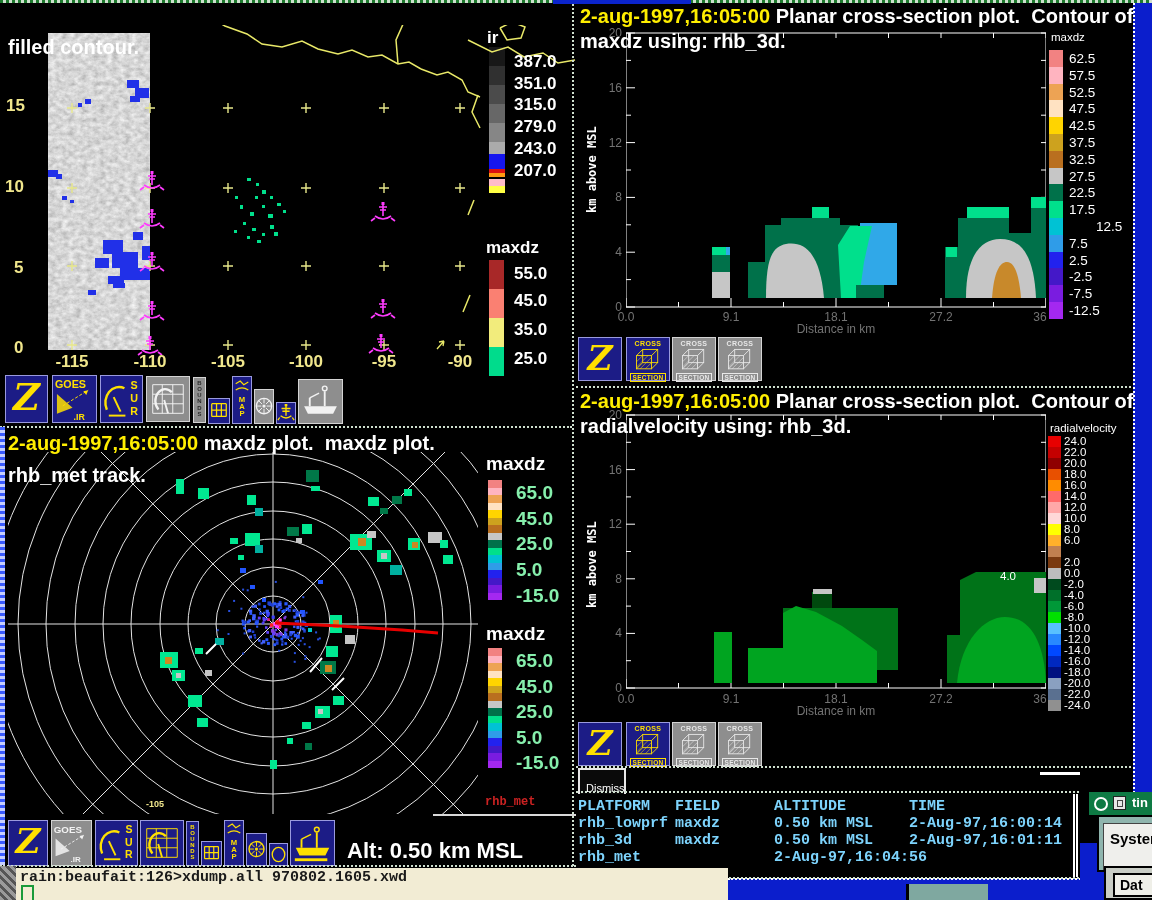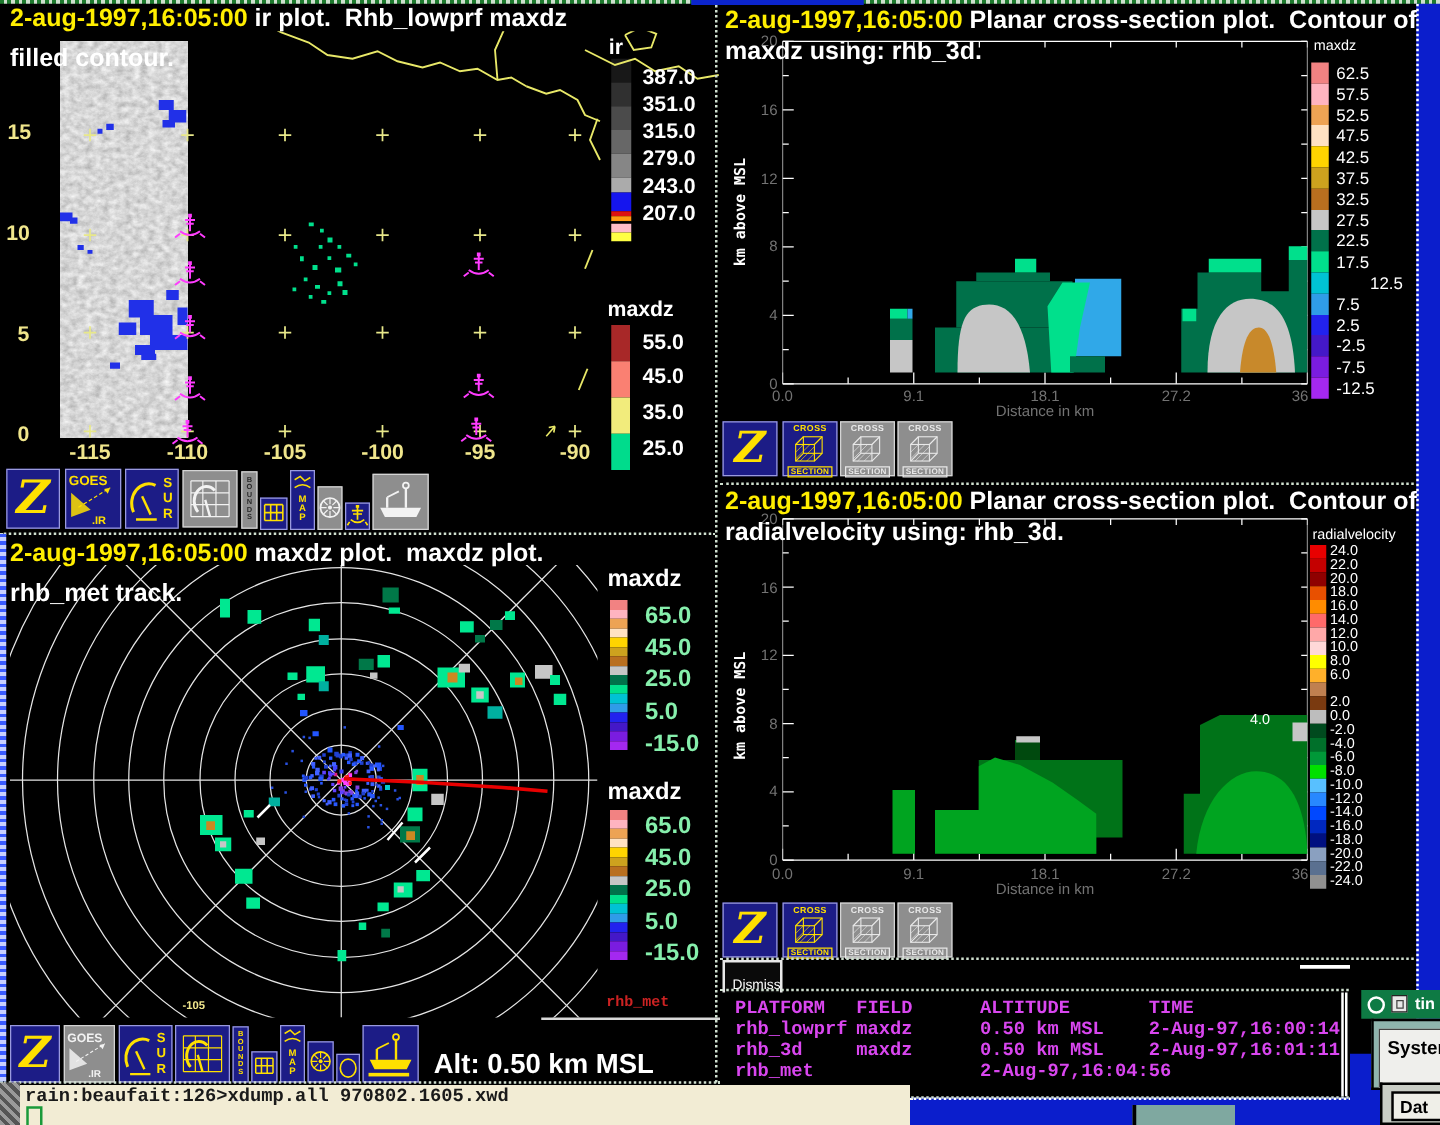--- a/index.html
+++ b/index.html
@@ -17,21 +17,21 @@
   .rot{position:absolute;font:bold 12px "DejaVu Sans Mono",monospace;color:#fff;transform:rotate(-90deg);transform-origin:0 0;z-index:4;white-space:pre;}
   .tbbtn{position:absolute;box-sizing:border-box;z-index:6;cursor:pointer;}
   .navy{background:#1c1c86;border:1px solid #9a9ade;}
   .gray{background:#8e8e8e;border:1px solid #d4d4d4;}
   .cslab{font:bold 7px "Liberation Sans",sans-serif;text-align:center;letter-spacing:.4px;margin-top:2px;}
   .csbox{font:bold 6.5px "Liberation Sans",sans-serif;text-align:center;letter-spacing:.3px;border:1px solid currentColor;margin:0 3px 2px 3px;}
   .dot{position:absolute;border-top:2px dotted #cfe0cf;z-index:7;}
   .dotv{position:absolute;border-left:2px dotted #cfe0cf;z-index:7;}
   #tablewin{position:absolute;left:576px;top:794px;width:497px;height:83px;background:#000;
             border-right:5px double #fff;z-index:6;}
-  .trow{position:absolute;left:12px;width:490px;height:17px;font:bold 15px "Liberation Mono","DejaVu Sans Mono",monospace;color:#d946ef;white-space:pre;}
+  .trow{position:absolute;left:2px;width:490px;height:17px;font:bold 15px "Liberation Mono","DejaVu Sans Mono",monospace;color:#7dd3fc;white-space:pre;}
   .tcell{position:absolute;top:0;}
   #dismiss{position:absolute;left:578px;top:768px;width:48px;height:39px;background:#0a0a0a;
            border:2px solid #e8e8e8;color:#fff;font:11px "Liberation Sans",sans-serif;
            text-align:center;line-height:20px;z-index:6;cursor:pointer;}
   #terminal{position:absolute;left:16px;top:868px;width:712px;height:32px;background:#f2ecd4;z-index:8;}
   #termline{position:absolute;left:4px;top:1px;font:bold 15px "Liberation Mono","DejaVu Sans Mono",monospace;color:#1a1a1a;white-space:pre;}
   #termcursor{position:absolute;left:5px;top:17px;width:9px;height:13px;border:2px solid #1a9a3a;}
   .winlbl{font-weight:bold;color:#000;white-space:pre;overflow:hidden;}
 </style>
 </head>
@@ -125,21 +125,20 @@
       <use href="#mship" x="0" y="0" transform="translate(152,182)"></use>
       <use href="#mship" x="0" y="0" transform="translate(152,220)"></use>
       <use href="#mship" x="0" y="0" transform="translate(152,263)"></use>
       <use href="#mship" x="0" y="0" transform="translate(152,312)"></use>
       <use href="#mship" x="0" y="0" transform="translate(150,347)"></use>
       <use href="#mship" x="0" y="0" transform="translate(383,213)"></use>
       <use href="#mship" x="0" y="0" transform="translate(383,310)"></use>
       <use href="#mship" x="0" y="0" transform="translate(381,345)"></use>
       <path d="M437,349 L444,341 M444,341 l-5,1 M444,341 l-1,5" stroke="#e8e868" stroke-width="1.3" fill="none"></path>
     </svg>
-  <div class="ptitle" style="left:8px;top:4px;"><span class="yellow">2-aug-1997,16:05:00</span><span> ir plot.  Rhb_lowprf maxdz</span></div>
   <div class="ptitle" style="left:8px;top:36px;">filled contour.</div>
   <div id="tl-axes"></div>
   <div id="tl-cbs"></div>
   <div id="tl-toolbar"></div>
 
   <svg id="xsa" class="abs" style="left:626px;top:28px;z-index:1;" width="420" height="280" viewBox="626 28 420 280">
       <path d="M626,33 H1046 M626,307 H1046 M626,33 V307 M1046,33 V307" stroke="#fff" fill="none"></path>
       <line x1="626" y1="307" x2="635" y2="307" stroke="#fff"></line>
       <line x1="1046" y1="307" x2="1041" y2="307" stroke="#fff"></line>
       <line x1="626" y1="279.6" x2="631" y2="279.6" stroke="#fff"></line>

